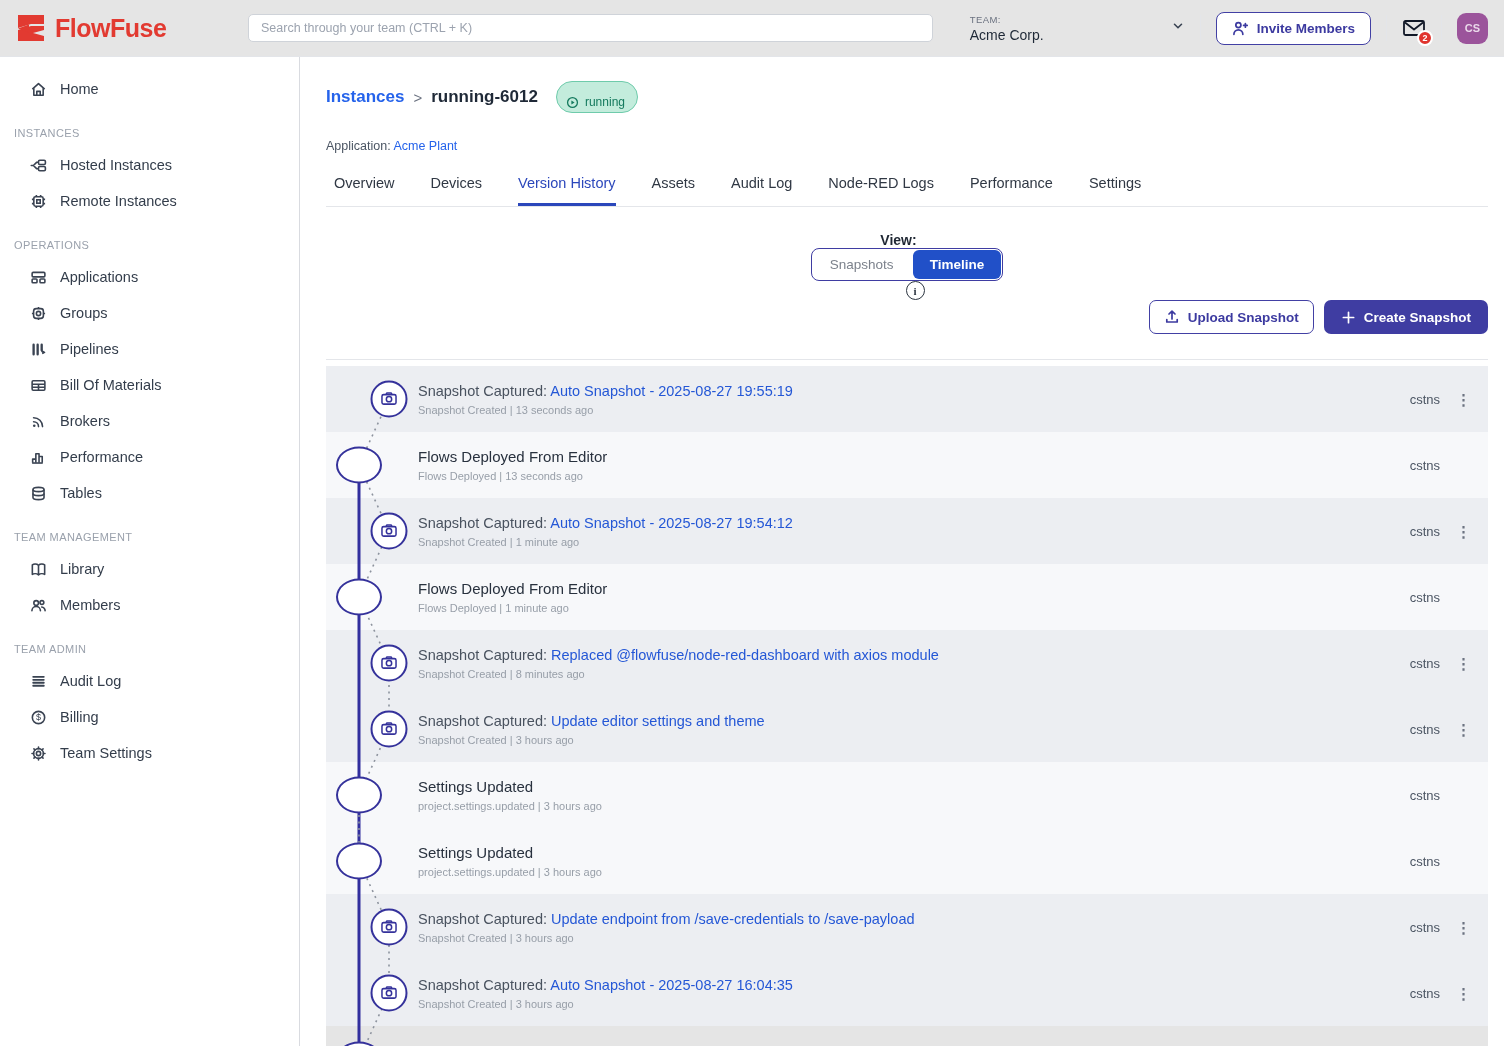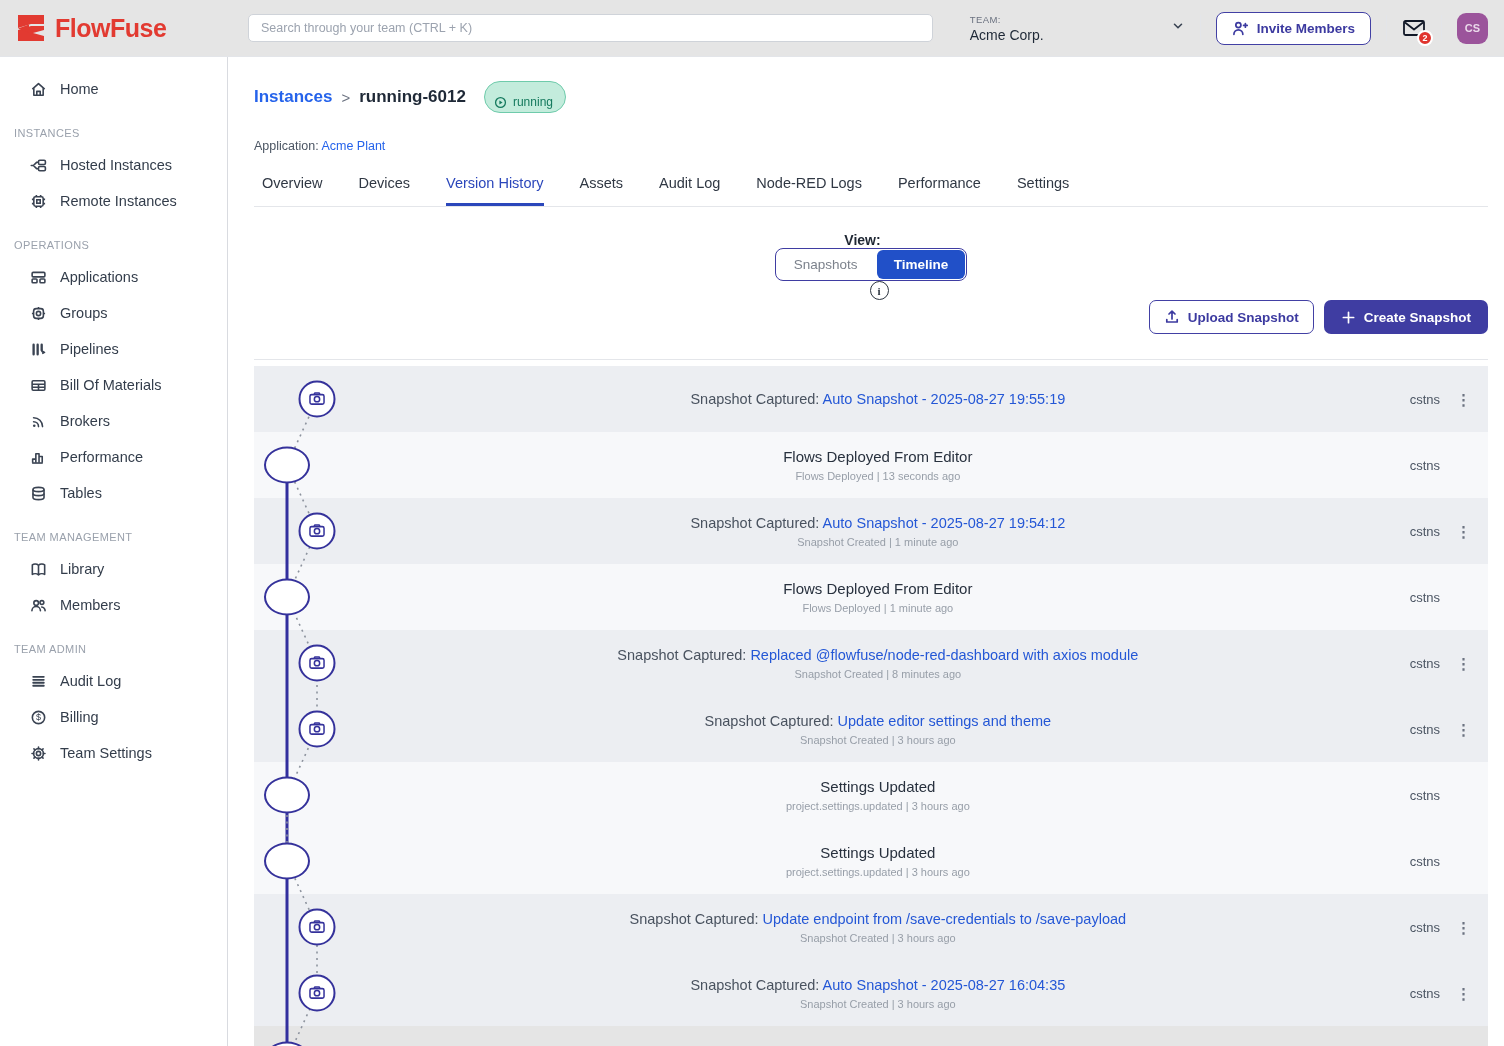--- a/index.html
+++ b/index.html
@@ -26,21 +26,21 @@
   .btn-solid { background:#3f3da2; color:#fff; padding:8px 16px; }
   .invite-btn { padding:7px 15px; border-radius:8px; }
   .mail-wrap { position:relative; cursor:pointer; display:flex; }
   .mail-badge { position:absolute; right:-7px; bottom:-7px; background:#e0342e; color:#fff; font-size:9px; font-weight:bold;
     min-width:16px; height:16px; border-radius:9px; display:flex; align-items:center; justify-content:center; border:2px solid #fff; }
   .avatar { width:31px; height:31px; border-radius:9px; background:#9b549b; color:#ead9ea; font-size:11px; font-weight:bold;
     display:flex; align-items:center; justify-content:center; cursor:pointer; }
 
   
   .app-body { display:flex; height:989px; }
-  .sidebar { width:228px; flex:none; border-right:1px solid #d9dbe0; padding-top:14px; }
+  .sidebar { width:300px; flex:none; border-right:1px solid #d9dbe0; padding-top:14px; }
   .side-section-label { font-size:11px; color:#9aa1ac; letter-spacing:0.4px; padding-left:14px; margin:20px 0 8px; }
   .side-item { height:36px; display:flex; align-items:center; gap:13px; padding-left:30px; font-size:14.5px;
     color:#333d4b; cursor:pointer; }
   .side-item svg { flex:none; }
   .main { flex:1; padding:24px 16px 0 26px; }
 
   
   .crumb-row { display:flex; align-items:center; }
   .crumb { font-size:17px; font-weight:bold; }
   .crumb-link { color:#2563eb; cursor:pointer; }
@@ -75,21 +75,21 @@
   .tl-row { height:66px; display:flex; align-items:center; position:relative; }
   .bg-gray  { background:#eceef2; }
   .bg-white { background:#f7f8fa; }
   .bg-dark  { background:#e5e5e5; }
   .tl-rail { width:92px; flex:none; height:100%; position:relative; }
   .tl-icon { position:absolute; top:50%; width:37px; height:37px; border-radius:50%; background:#fff;
     border:2px solid #35329b; display:flex; align-items:center; justify-content:center; z-index:2;
     transform:translate(-50%,-50%); }
   .tl-icon.branch { left:63px; }
   .tl-icon.main { left:33px; }
-  .tl-body { flex:1;text-align:center; }
+  .tl-body { flex:1; }
   .tl-title { font-size:14.5px; color:#49525f; }
   .tl-title .t-link { color:#2457d6; cursor:pointer; text-decoration:none; }
   .tl-title .t-main { color:#28313e; font-size:15px; }
   .tl-meta { margin-top:5px; font-size:11px; color:#979ea8; }
   .tl-right { margin-left:auto; display:flex; align-items:center; gap:16px; padding-right:20px; }
   .tl-user { font-size:13px; color:#4b5563; }
   .tl-kebab { font-size:15px; font-weight:bold; color:#6b7280; width:12px; text-align:center; cursor:pointer; line-height:1; }
   .tl-kebab.hidden { visibility:hidden; }
   .tl-loadmore { height:67px; }
   .load-more-link { flex:1; text-align:center; font-size:13.5px; color:#2457d6; cursor:pointer; }
@@ -373,20 +373,21 @@
             <div class="tl-icon branch">
           <svg width="19" height="19" viewBox="0 0 20 20" fill="none" stroke="#35329b" stroke-width="1.6" stroke-linejoin="round">
                 <rect x="2.6" y="5.4" width="14.8" height="10" rx="1.8"></rect>
                 <path d="M6.8 5.4 L7.8 3.6 H12.2 L13.2 5.4"></path>
                 <circle cx="10" cy="10.2" r="2.8"></circle>
               </svg>
         </div>
           </div>
         <div class="tl-body">
           <div class="tl-title"><span>Snapshot Captured: </span><a class="t-link">Auto Snapshot - 2025-08-27 19:55:19</a></div>
+          <div class="tl-meta">Snapshot Created | 13 seconds ago</div>
         </div>
         <div class="tl-right">
             <span class="tl-user">cstns</span>
             <span class="tl-kebab">⋮</span>
           </div>
       </div>
 
       <div class="tl-row bg-white">
         <div class="tl-rail">
             <div class="tl-icon main">

